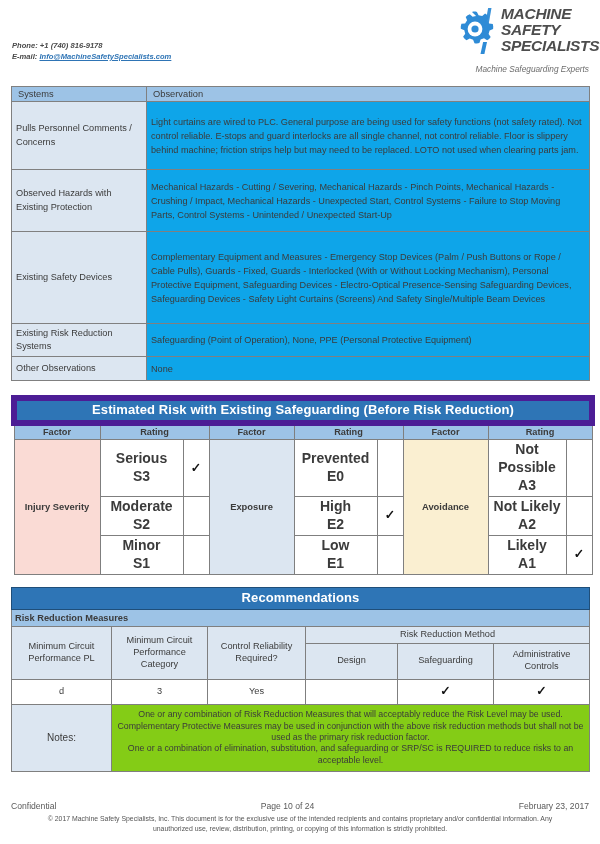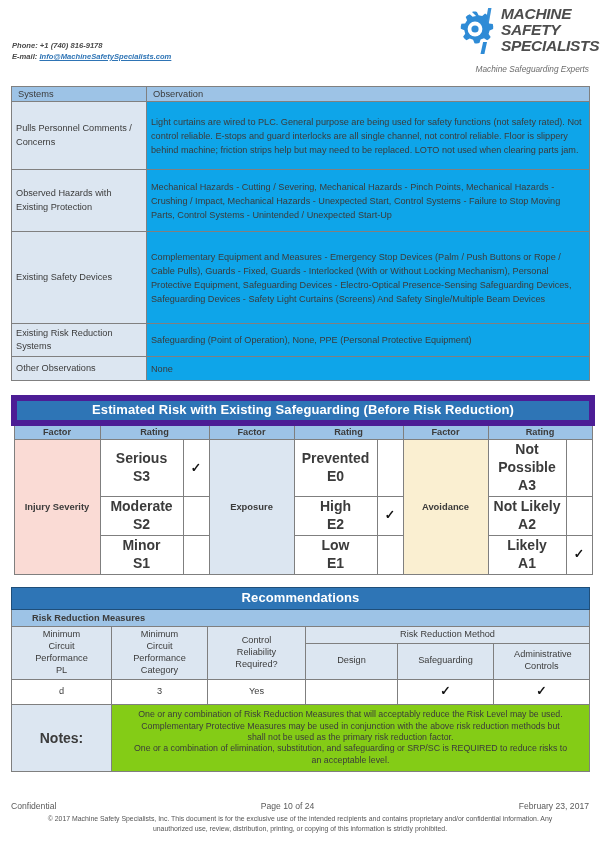--- a/index.html
+++ b/index.html
@@ -163,27 +163,27 @@
   .rating-cell { background: #ffffff; font-weight: bold; font-size: 14px; }
   .check-cell { background: #ffffff; font-size: 12px; color: #111; font-weight: bold; }
   .chk { font-size: 12.5px; line-height: 1; color: #111111; font-weight: bold; }
 
   
   table.rec { width: 578px; border-collapse: collapse; table-layout: fixed; font-size: 9px; }
   table.rec td {
     border: 1px solid #7f7f7f;
     text-align: center;
     vertical-align: middle;
-    padding: 2px 20px;
+    padding: 2px 3px;
     line-height: 1.3;
   }
   table.rec .band-title td { border: 1px solid #1F4E79; }
   .rechead { background: #DCE6F1; font-size: 9.2px; color: #3b3b3b; }
   .recval { background: #ffffff; font-size: 9.2px; height: 20px; }
-  .notes-label { background: #DCE6F1; font-weight: bold; font-size: 14px; }
+  .notes-label { background: #DCE6F1; font-weight: normal; font-size: 10px; }
   .notes-body {
     background: #84cc16;
     text-align: left;
     font-size: 8.8px;
     line-height: 1.55;
     padding: 5px 6px;
     vertical-align: middle;
   }
 
   

